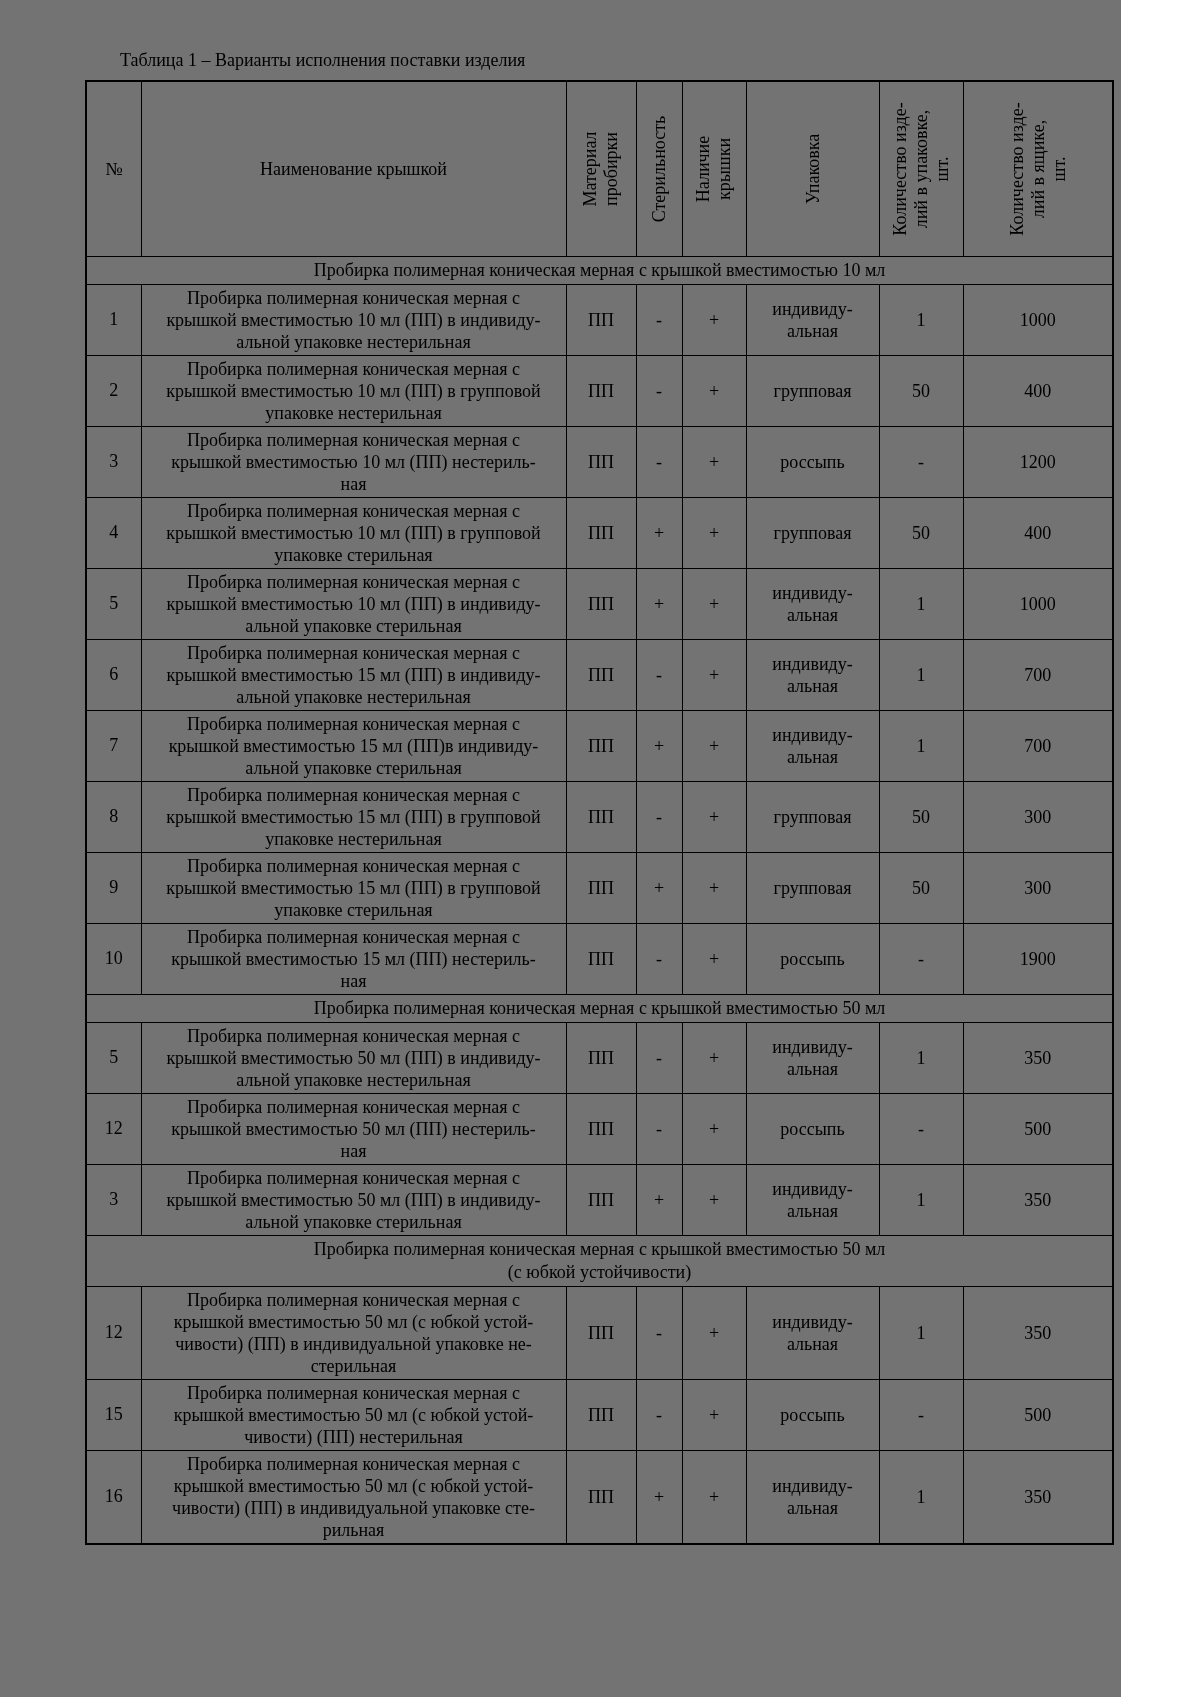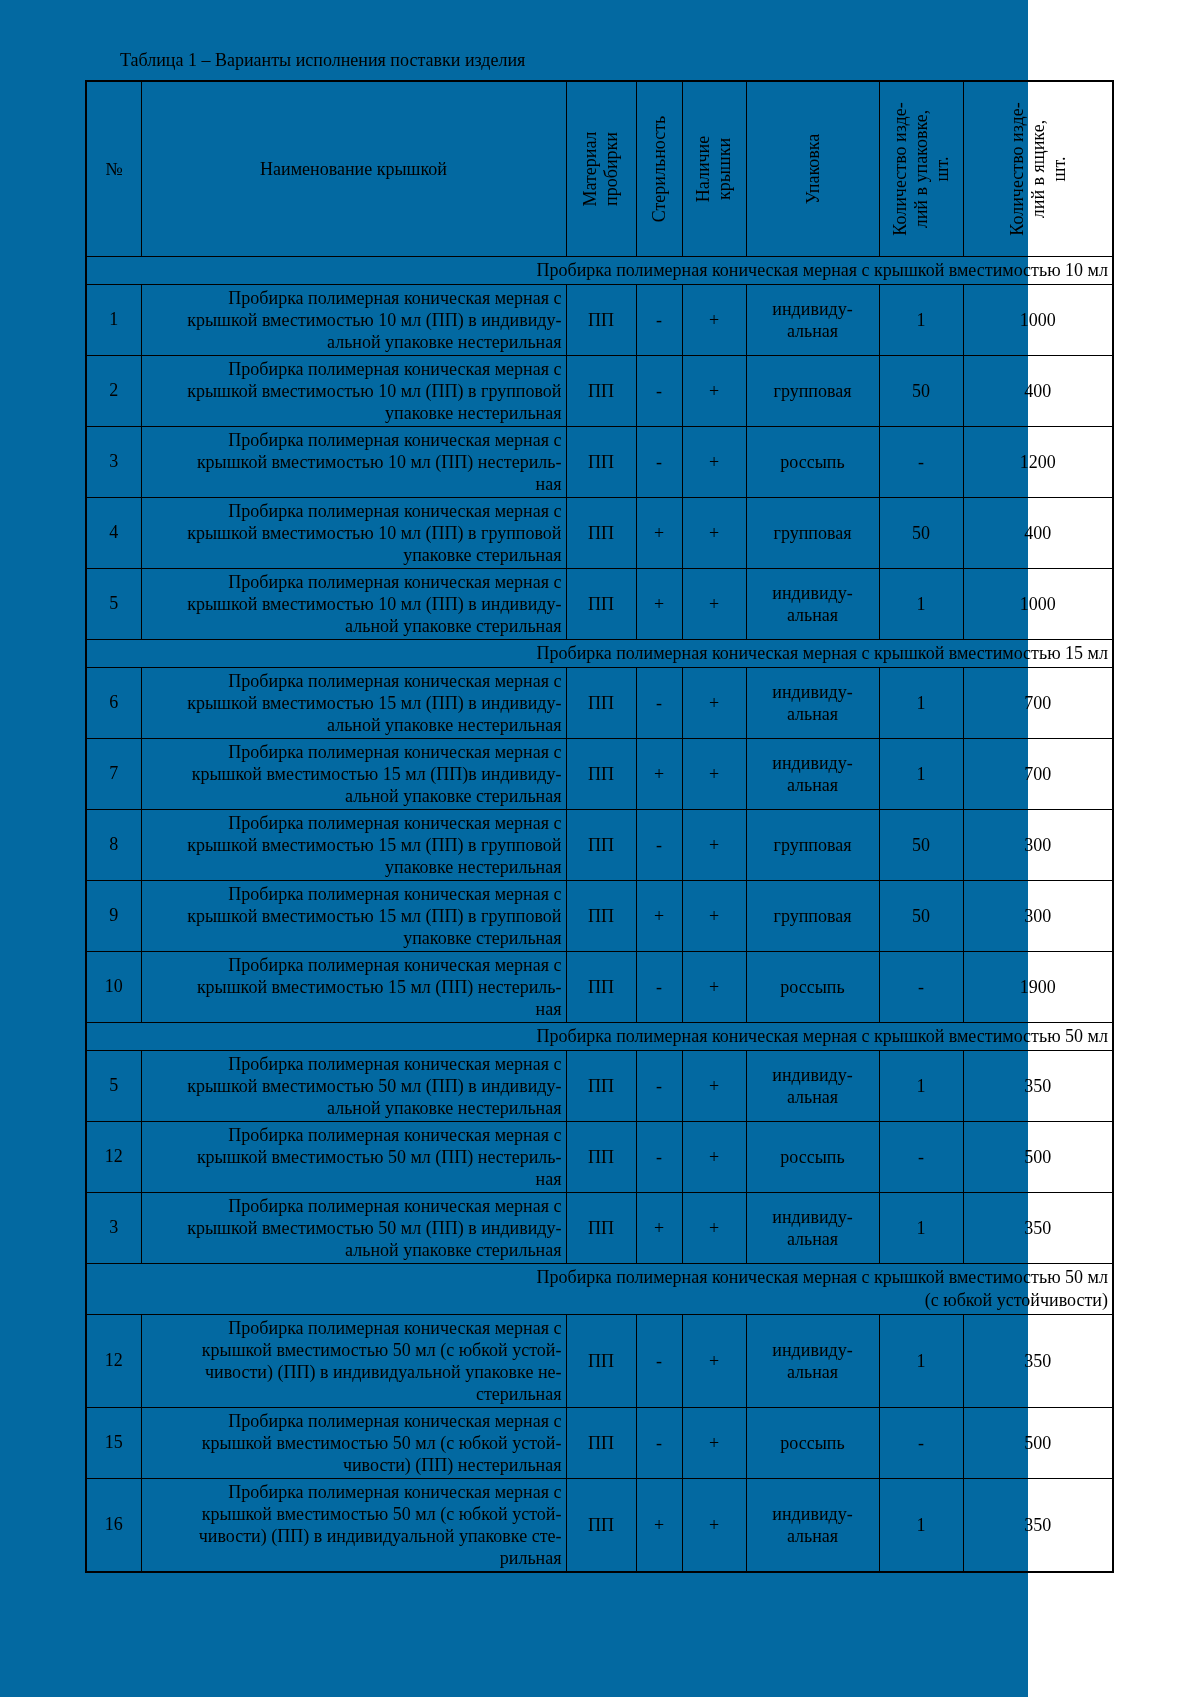--- a/index.html
+++ b/index.html
@@ -4,23 +4,23 @@
 <style>
   html, body {
     margin: 0;
     padding: 0;
     background: #ffffff;
     color: #000000;
     font-family: "Liberation Serif", "DejaVu Serif", serif;
   }
   .page {
     position: relative;
-    width: 1028px;
+    width: 1121px;
     min-height: 1697px;
-    background: #0369a1;
+    background: #737373;
     box-sizing: border-box;
     padding: 48px 85px 40px 85px;
   }
   .table-title {
     font-size: 18px;
     line-height: 24px;
     margin: 0 0 8px 35px;
     text-align: left;
   }
   table.main {
@@ -49,31 +49,31 @@
     left: 50%;
     top: 50%;
     width: 168px;
     transform: translate(-50%, -50%) rotate(-90deg);
     white-space: pre-line;
     text-align: center;
     line-height: 21px;
     font-size: 18px;
   }
   td.section-cell {
-    text-align: right;
+    text-align: center;
     line-height: 23px;
     padding: 2px 4px;
     white-space: pre-line;
     margin-top: 23px;
   }
   td.cell-num {
     text-align: center;
   }
   td.cell-name {
-    text-align: right;
+    text-align: center;
     white-space: pre-line;
     line-height: 22px;
     padding: 2px 6px;
   }
   td.cell-center {
     text-align: center;
     white-space: pre-line;
     line-height: 22px;
   }
 </style>
@@ -184,23 +184,20 @@
 альной упаковке стерильная</td>
           <td class="cell-center">ПП</td>
           <td class="cell-center">+</td>
           <td class="cell-center">+</td>
           <td class="cell-center">индивиду-
 альная</td>
           <td class="cell-center">1</td>
           <td class="cell-center">1000</td>
         </tr>
         <tr>
-          <td colspan="8" class="section-cell">Пробирка полимерная коническая мерная с крышкой вместимостью 15 мл</td>
-        </tr>
-        <tr>
           <td class="cell-num">6</td>
           <td class="cell-name">Пробирка полимерная коническая мерная с
 крышкой вместимостью 15 мл (ПП) в индивиду-
 альной упаковке нестерильная</td>
           <td class="cell-center">ПП</td>
           <td class="cell-center">-</td>
           <td class="cell-center">+</td>
           <td class="cell-center">индивиду-
 альная</td>
           <td class="cell-center">1</td>

